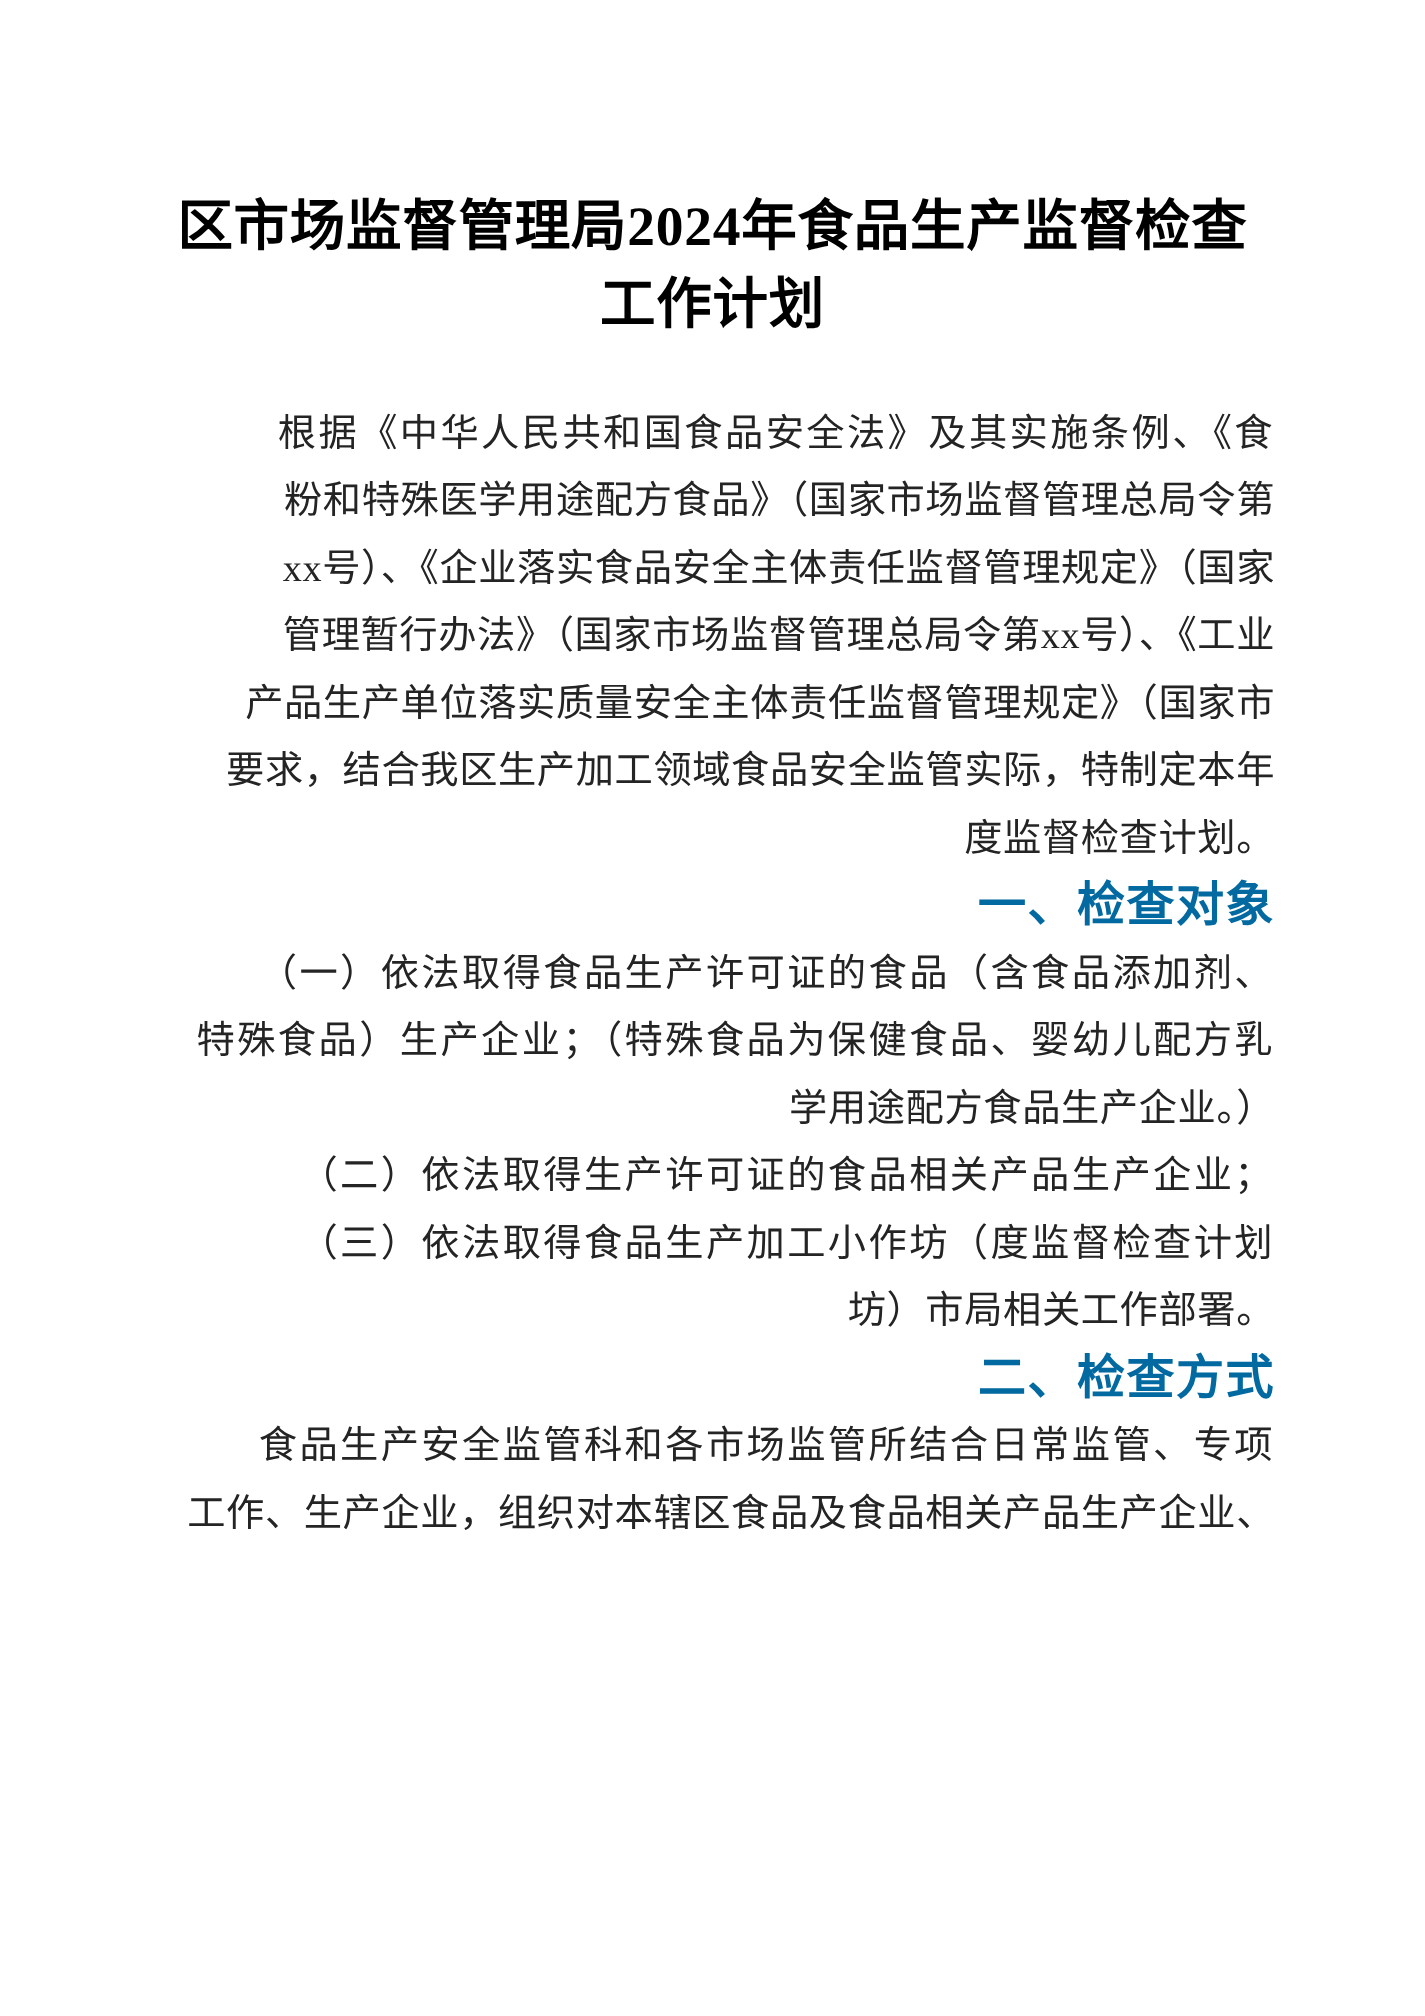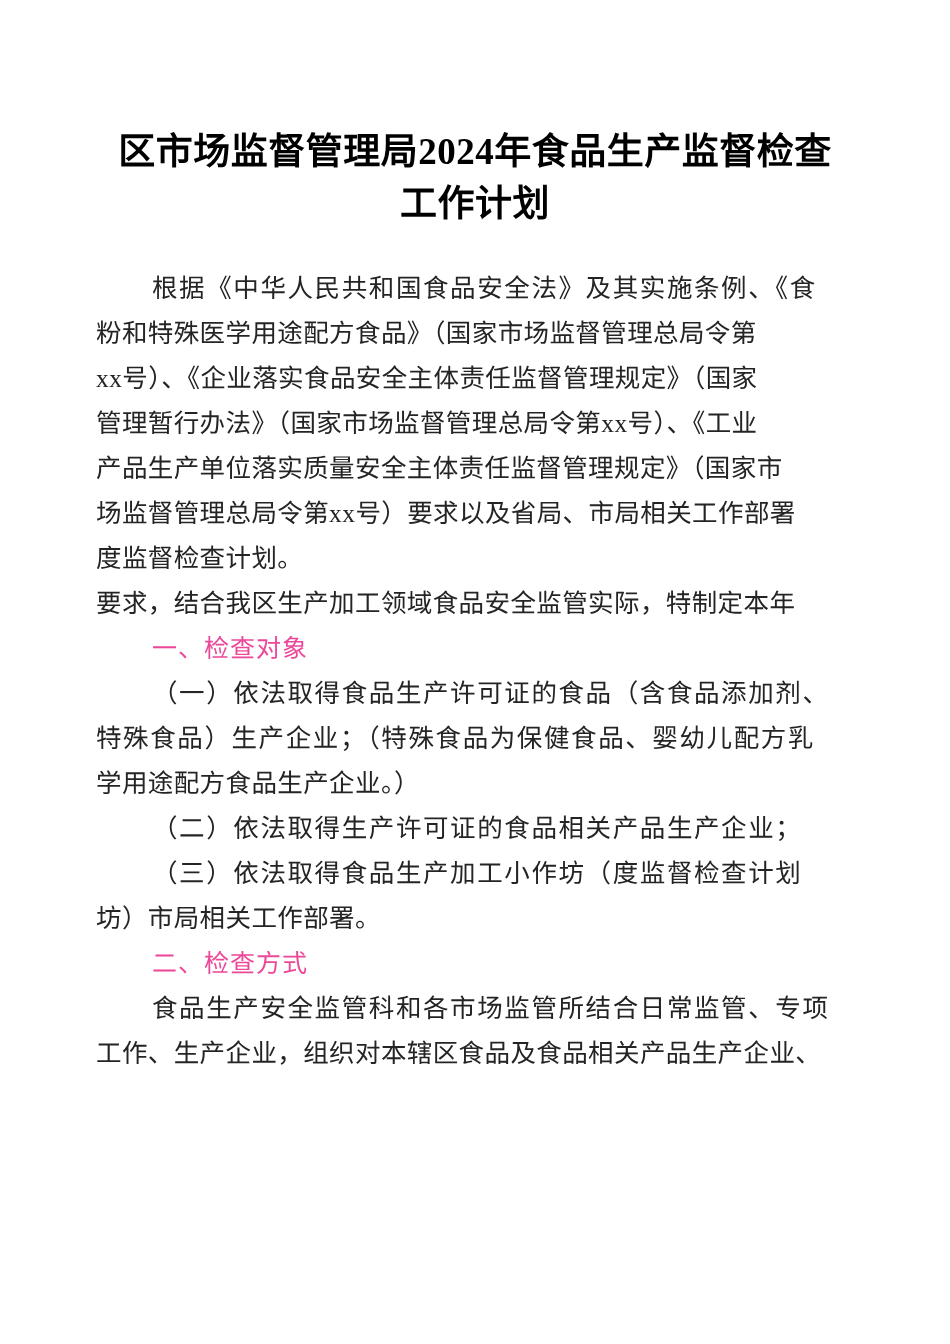--- a/index.html
+++ b/index.html
@@ -41,23 +41,24 @@
   }
   .doc-title .t-line {
     display: block;
     white-space: nowrap;
     text-align: center;
   }
 
   
   .body-block {
     position: absolute;
-    left: 96px;
+    left: 116px;
     top: 266px;
     width: 734px;
+    text-align: right;
   }
 
   .para {
     margin: 0;
     font-size: 25.5px;
     line-height: 45px;
     letter-spacing: 0.4px;
     color: #242424;
     font-weight: 400;
   }
@@ -72,25 +73,25 @@
     text-indent: 56px;
   }
   
   .ln.spread-1 { letter-spacing: 0.4px; }
   .ln.spread-2 { letter-spacing: 1.6px; }
 
   
   .section-heading {
     margin: 0;
     font-family: "Liberation Sans", "DejaVu Sans", sans-serif;
-    font-weight: 400;
-    font-size: 25px;
+    font-weight: 700;
+    font-size: 32px;
     line-height: 45px;
     letter-spacing: 1px;
-    color: #ec4899;
+    color: #0369a1;
     text-indent: 56px;
     white-space: nowrap;
     height: 45px;
   }
 </style>
 </head>
 <body>
 
 <div class="page">
 
@@ -100,23 +101,22 @@
   </div>
 
   <div class="body-block">
 
     <p class="para">
       <span class="ln indent spread-2">根据《中华人民共和国食品安全法》及其实施条例、《食</span>
       <span class="ln spread-1">粉和特殊医学用途配方食品》（国家市场监督管理总局令第</span>
       <span class="ln spread-1">xx号）、《企业落实食品安全主体责任监督管理规定》（国家</span>
       <span class="ln spread-1">管理暂行办法》（国家市场监督管理总局令第xx号）、《工业</span>
       <span class="ln spread-1">产品生产单位落实质量安全主体责任监督管理规定》（国家市</span>
-      <span class="ln spread-1">场监督管理总局令第xx号）要求以及省局、市局相关工作部署</span>
+      <span class="ln spread-1">要求，结合我区生产加工领域食品安全监管实际，特制定本年</span>
       <span class="ln spread-1">度监督检查计划。</span>
-      <span class="ln spread-1">要求，结合我区生产加工领域食品安全监管实际，特制定本年</span>
     </p>
 
     <p class="section-heading">一、检查对象</p>
 
     <p class="para">
       <span class="ln indent spread-2">（一）依法取得食品生产许可证的食品（含食品添加剂、</span>
       <span class="ln spread-2">特殊食品）生产企业；（特殊食品为保健食品、婴幼儿配方乳</span>
       <span class="ln spread-1">学用途配方食品生产企业。）</span>
     </p>
 

